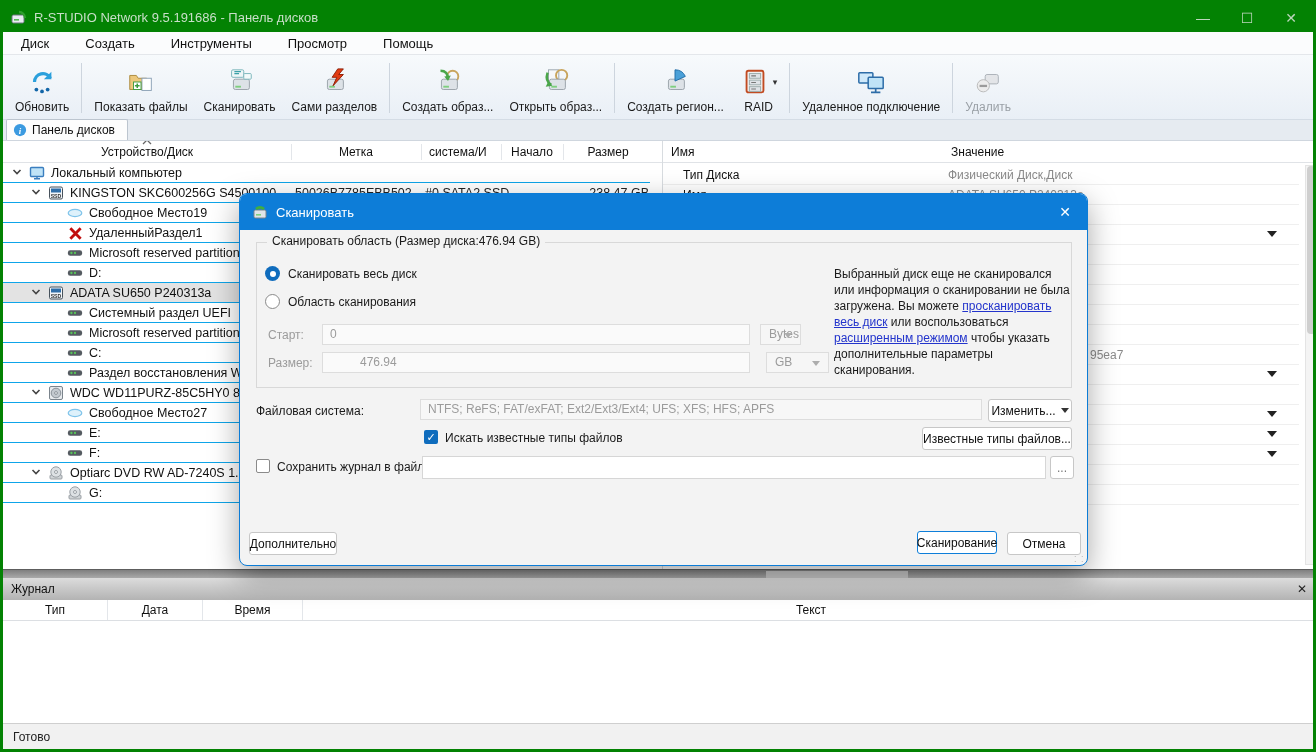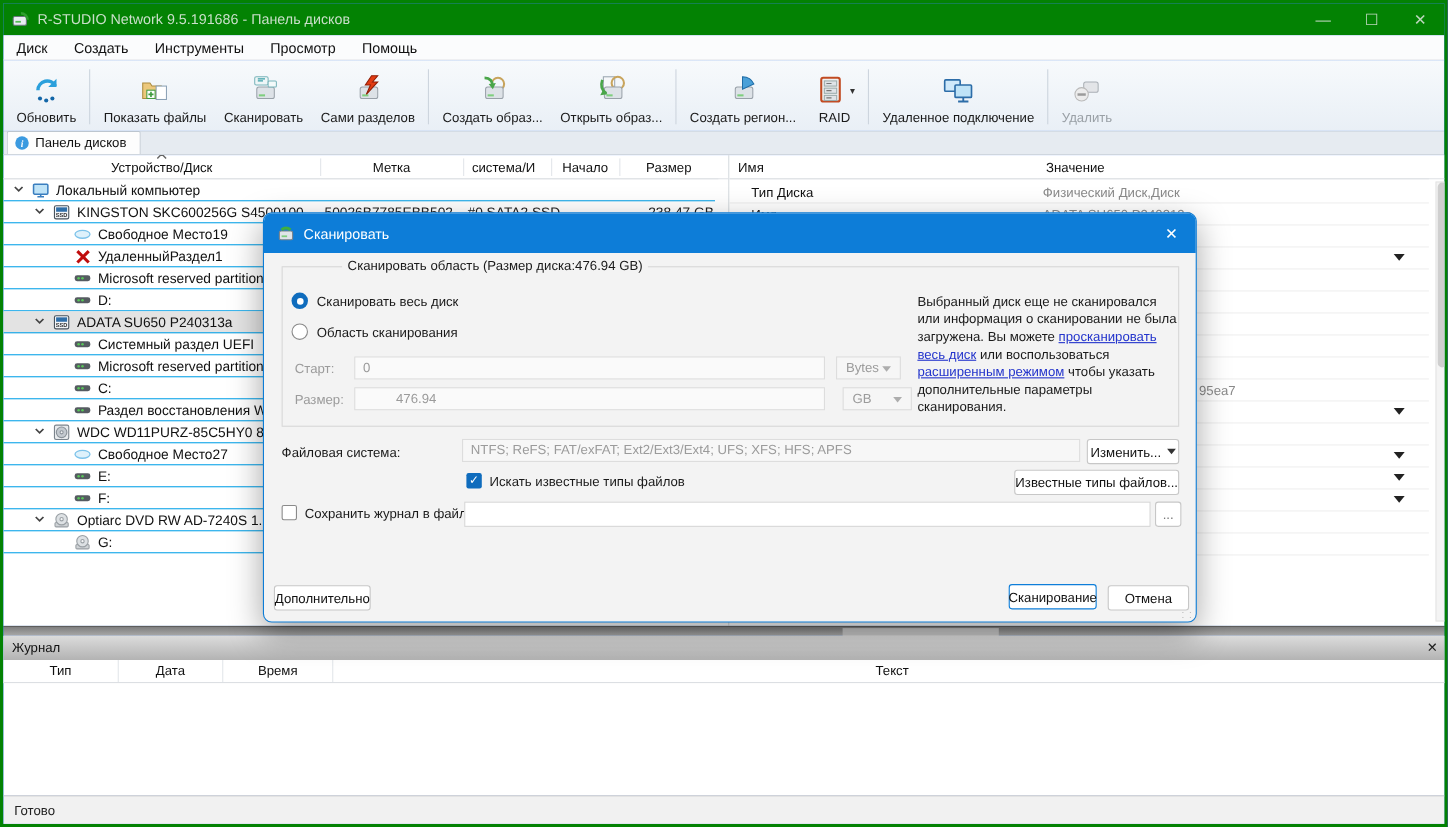--- a/index.html
+++ b/index.html
@@ -7,21 +7,21 @@
   #win { position:relative; width:1316px; height:752px; background:#3b82f6; border:3px solid #038203; overflow:hidden; }
 
   
   #titlebar { position:absolute; left:0; top:0; right:0; height:29px; background:#038203; display:flex; align-items:center; color:#c9dfc9; font-size:13px; }
   #title-icon { margin:0 7px 0 8px; display:flex; }
   #win-controls { margin-left:auto; display:flex; height:100%; }
   .win-btn { width:44px; height:100%; display:flex; align-items:center; justify-content:center; color:#bcd6bc; font-size:14px; }
 
   
   #menubar { position:absolute; left:0; top:29px; right:0; height:23px; background:#fbfcfd; border-bottom:1px solid #e4e7eb; display:flex; align-items:center; font-size:13px; color:#111; }
-  .menu-item { padding:2px 12px; }
+  .menu-item { padding:2px 18px; }
 
   
   #toolbar { position:absolute; left:0; top:52px; right:0; height:65px; background:linear-gradient(#f7fafc,#e9eff6); border-bottom:1px solid #d4dce5; display:flex; align-items:stretch; padding:2px 4px 0 4px; }
   .tb-btn { display:flex; flex-direction:column; align-items:center; justify-content:flex-end; padding:3px 8px 5px 8px; font-size:12px; color:#1a1a1a; white-space:nowrap; }
   .tb-btn .tb-ico { height:36px; display:flex; align-items:center; }
   .tb-btn.disabled { color:#9aa0a6; }
   .tb-sep { width:1px; background:#cdd5de; margin:6px 4px; }
   .tb-caret { font-size:9px; color:#333; margin-left:3px; }
   .tb-ico-wrap { display:flex; align-items:center; }
 
@@ -66,21 +66,21 @@
 
   
   #statusbar { position:absolute; left:0; top:720px; width:1316px; height:26px; background:#f1f1f1; border-top:1px solid #cfcfcf; display:flex; align-items:center; font-size:12px; color:#222; padding-left:10px; }
 
   
   #dialog { position:absolute; left:236px; top:190px; width:849px; height:373px; background:#f3f3f3; border:1px solid #0c7cd6; border-radius:8px; box-shadow:0 10px 30px rgba(0,0,0,.35); font-size:12px; color:#1a1a1a; }
   #dlg-title { position:absolute; left:0; top:0; right:0; height:36px; background:#0d7dd8; border-radius:7px 7px 0 0; display:flex; align-items:center; color:#fff; font-size:13px; }
   #dlg-title-icon { margin:0 8px 0 12px; display:flex; }
   #dlg-close { margin-left:auto; width:44px; height:100%; display:flex; align-items:center; justify-content:center; color:#fff; font-size:14px; }
   #grp-area { position:absolute; left:16px; top:48px; width:816px; height:146px; border:1px solid #d8d8d8; }
-  #grp-area-label { position:absolute; left:10px; top:-9px; background:#f3f3f3; padding:0 5px;margin-left:44px; }
+  #grp-area-label { position:absolute; left:10px; top:-9px; background:#f3f3f3; padding:0 5px; }
   .radio { position:absolute; width:15px; height:15px; border-radius:50%; }
   .radio.on { background:#0f6cbd; }
   .radio.on::after { content:""; position:absolute; left:4.5px; top:4.5px; width:6px; height:6px; border-radius:50%; background:#fff; }
   .radio.off { background:#fff; border:1px solid #8a8a8a; }
   .dlg-lbl { position:absolute; line-height:16px; }
   .dis-input { position:absolute; height:21px; background:#fafafa; border:1px solid #dddddd; color:#9b9b9b; line-height:19px; padding-left:7px; }
   .dis-combo { position:absolute; height:21px; background:#f6f6f6; border:1px solid #dddddd; color:#9b9b9b; line-height:19px; padding-left:8px; }
   .dis-combo::after { content:""; position:absolute; right:8px; top:8px; border-left:4px solid transparent; border-right:4px solid transparent; border-top:5px solid #adadad; }
   #dlg-info { position:absolute; left:594px; top:72px; width:236px; line-height:16px; }
   #dlg-info a { color:#2334cc; text-decoration:underline; }
@@ -575,21 +575,21 @@
       <span id="grp-area-label">Сканировать область (Размер диска:476.94 GB)</span>
     </div>
 
     <span class="radio on" style="left:25px; top:72px;"></span>
     <span class="dlg-lbl" style="left:48px; top:72px;">Сканировать весь диск</span>
     <span class="radio off" style="left:25px; top:100px;"></span>
     <span class="dlg-lbl" style="left:48px; top:100px;">Область сканирования</span>
 
     <span class="dlg-lbl" style="left:28px; top:133px; color:#9b9b9b;">Старт:</span>
     <div class="dis-input" style="left:82px; top:130px; width:428px;">0</div>
-    <div class="dis-combo" style="left:520px; top:130px; width:59px;">Bytes</div>
+    <div class="dis-combo" style="left:520px; top:130px; width:41px;">Bytes</div>
 
     <span class="dlg-lbl" style="left:28px; top:161px; color:#9b9b9b;">Размер:</span>
     <div class="dis-input" style="left:82px; top:158px; width:428px;padding-left:37px;">476.94</div>
     <div class="dis-combo" style="left:520px; top:158px; width:63px;margin-left:6px;">GB</div>
 
     <div id="dlg-info"><span>Выбранный диск еще не сканировался или информация о сканировании не была загружена. Вы можете </span><a>просканировать весь диск</a><span> или воспользоваться </span><a>расширенным режимом</a><span> чтобы указать дополнительные параметры сканирования.</span></div>
 
     <span class="dlg-lbl" style="left:16px; top:209px;">Файловая система:</span>
     <div class="dis-input" id="fs-input">NTFS; ReFS; FAT/exFAT; Ext2/Ext3/Ext4; UFS; XFS; HFS; APFS</div>
     <div class="dlg-btn" style="left:748px; top:205px; width:84px;">

